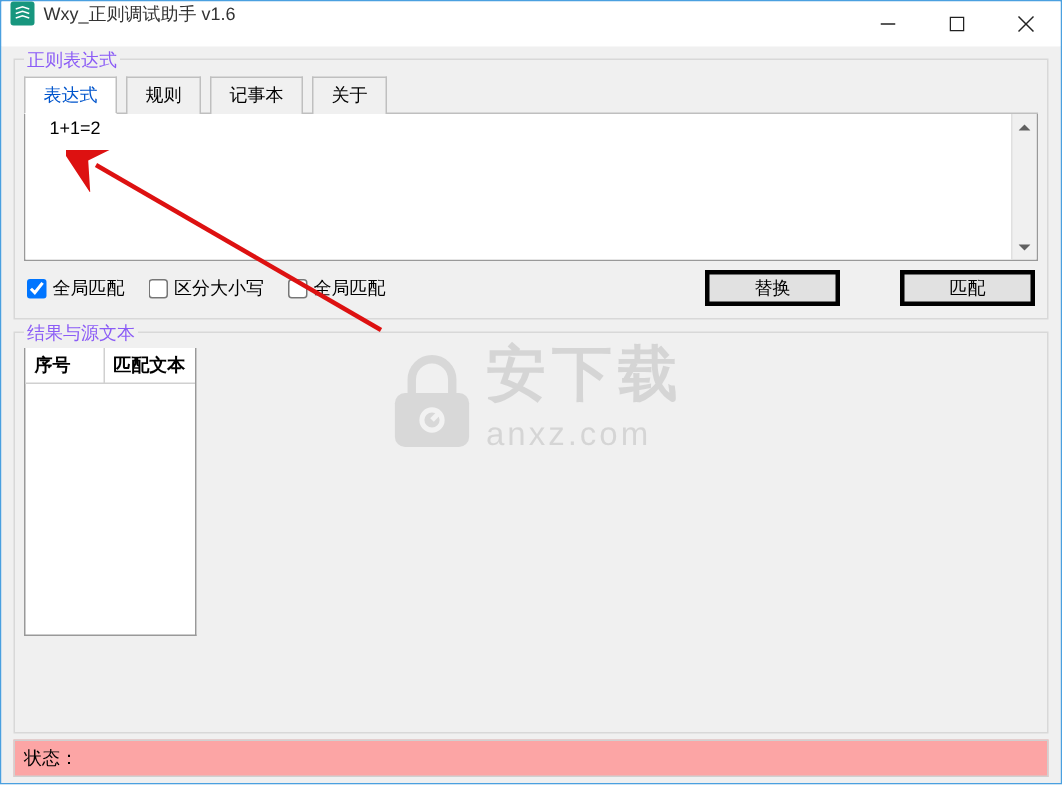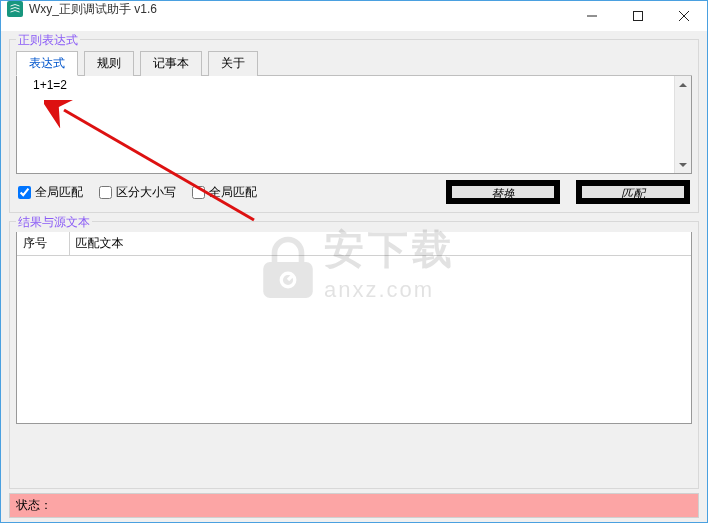--- a/index.html
+++ b/index.html
@@ -34,27 +34,27 @@
 .textarea { flex: 1; border: none; outline: none; padding: 2px 16px; font-size: 12px; resize: none; font-family: inherit; }
 .vscroll { width: 17px; background: #f0f0f0; border-left: 1px solid #e0e0e0; display: flex; flex-direction: column; }
 .vscroll .arrow { height: 17px; display: flex; align-items: center; justify-content: center; }
 .vscroll .arrow svg { width: 8px; height: 8px; fill: #606060; }
 .vscroll .track { flex: 1; }
 
 .opts-row { display: flex; align-items: center; padding: 6px 2px 2px 2px; gap: 16px; }
 .chk { display: flex; align-items: center; gap: 4px; font-size: 12px; }
 .chk input { width: 13px; height: 13px; }
 .spacer { flex: 1; }
-.btn { width: 114px; height: 24px; background: #e1e1e1; border: 6px solid #000000; font-size: 12px; cursor: pointer; font-style: italic; }
-.btn + .btn { margin-left: 0; text-align: center; }
+.btn { width: 90px; height: 24px; background: #e1e1e1; border: 3px solid #000000; font-size: 12px; cursor: pointer; }
+.btn + .btn { margin-left: 24px; text-align: center; }
 
 .tabs2 { display: flex; border-bottom: 1px solid #bfbfbf; }
 .tbl-wrap { background: #fff; border: 1px solid #999; border-top: none; height: 192px; overflow: hidden; position: relative; }
 .tbl { border-collapse: collapse; width: 100%; font-size: 12px; }
-.tbl th { text-align: left; font-weight: normal; background: #fff; border: 1px solid #d0d0d0; border-top: none; padding: 3px 6px; height: 22px; }
+.tbl th { text-align: left; font-weight: bold; background: #fff; border: 1px solid #d0d0d0; border-top: none; padding: 3px 6px; height: 22px; }
 .th-idx { width: 52px; border-left: none !important; }
 .th-txt { border-right: none !important; }
 
 .statusbar { border: 1px solid #d0d0d0; background: #fca5a5; margin-top: 4px; padding: 3px 6px; font-size: 12px; }
 
 .watermark { position: absolute; top: 50%; left: 50%; transform: translate(-50%, -50%); pointer-events: none; opacity: 0.15; display: flex; align-items: flex-end; gap: 0; }
 .watermark .wm-icon { width: 72px; height: 72px; }
 .watermark .wm-txt { display: flex; flex-direction: column; color: #444; }
 .wm-big { font-size: 40px; letter-spacing: 4px; font-weight: bold; }
 .wm-small { font-size: 22px; letter-spacing: 2px; }
@@ -132,21 +132,21 @@
         <label class="chk">
           <input type="checkbox" style="">
           <span>全局匹配</span>
         </label>
         <div class="spacer"></div>
         <button class="btn">替换</button>
         <button class="btn">匹配</button>
       </div>
     </div>
 
-    <div class="group" style="flex:1; display:flex; flex-direction:column;">
+    <div class="group" style="flex:1; display:flex; flex-direction:row;">
       <span class="group-label">结果与源文本</span>
 
 
       <div class="tbl-wrap">
         <table class="tbl">
           <thead>
             <tr>
               <th class="th-idx">序号</th>
               <th class="th-txt">匹配文本</th>
             </tr>

